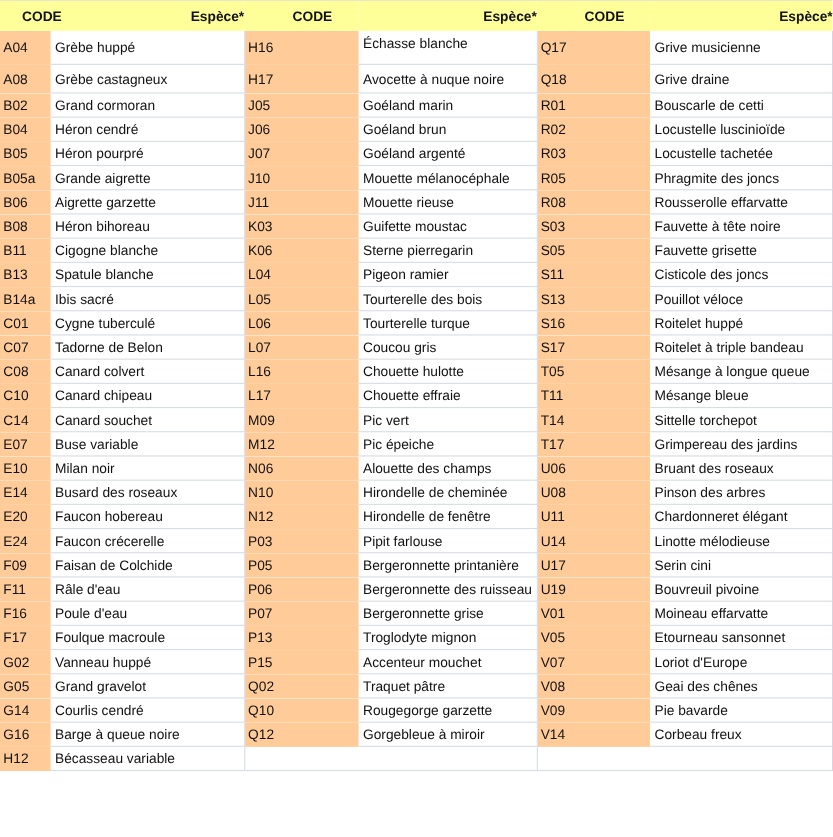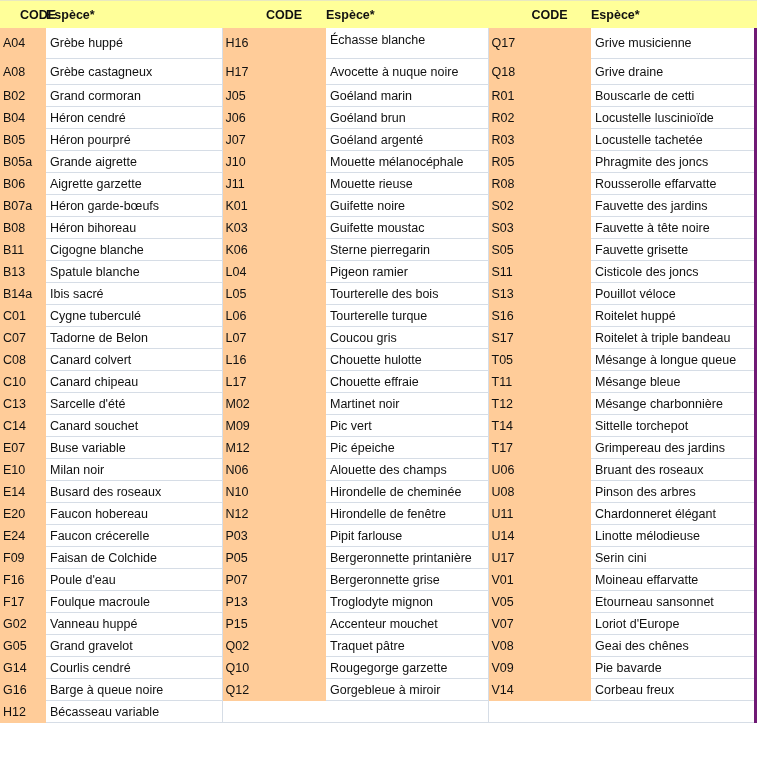--- a/index.html
+++ b/index.html
@@ -1,28 +1,28 @@
 <!DOCTYPE html>
 <html><head>
 <meta charset="utf-8">
 <style>
   html, body { margin: 0; padding: 0; background: #ffffff; }
   body { width: 757px; height: 761px; overflow: hidden; font-family: "Liberation Sans", sans-serif; font-size: 12.5px; color: #111; }
   table { border-collapse: collapse; table-layout: fixed; width: 757px; }
   col.c1 { width: 46px; } col.s1 { width: 176px; }
   col.c2 { width: 104px; } col.s2 { width: 162px; }
   col.c3 { width: 103px; } col.s3 { width: 166px; }
-  th { background: #ffff99; height: 27px; padding: 0; font-weight: bold; font-size: 12.5px; text-align: left; border-top: 1px solid #e8e8c0; }
+  th { background: #ffff99; height: 27px; padding: 0; font-weight: bold; font-size: 12.5px; text-align: right; border-top: 1px solid #e8e8c0; }
   th.code-h { text-align: left; padding-left: 20px; }
   th.code-h.mid { text-align: center; }
   td { height: 21px; padding: 0 0 0 4px; white-space: nowrap; overflow: hidden; border-bottom: 1px solid #d6dde6; vertical-align: middle; }
   td.code { background: #ffcc99; border-bottom: none; padding-left: 3px; }
   td.code.empty { background: #ffffff; border-bottom: 1px solid #d6dde6; }
   td.sp { background: #ffffff; border-right: 1px solid #d6dde6; }
-  td.sp:last-child { border-right: 6px solid #701a75; }
+  td.sp:last-child { border-right: 1px solid #701a75; }
   tr.tall td { height: 25px; }
   tr.tall td.sp.top { vertical-align: top; padding-top: 5px; margin-left: 40px; }
 </style>
 </head>
 <body>
 
 <table>
   <colgroup>
       <col class="c1">
       <col class="s1">
@@ -92,28 +92,20 @@
       </tr>
       <tr>
         <td class="code">B06</td>
         <td class="sp">Aigrette garzette</td>
         <td class="code">J11</td>
         <td class="sp">Mouette rieuse</td>
         <td class="code">R08</td>
         <td class="sp">Rousserolle effarvatte</td>
       </tr>
       <tr>
-        <td class="code">B07a</td>
-        <td class="sp">Héron garde-bœufs</td>
-        <td class="code">K01</td>
-        <td class="sp">Guifette noire</td>
-        <td class="code">S02</td>
-        <td class="sp">Fauvette des jardins</td>
-      </tr>
-      <tr>
         <td class="code">B08</td>
         <td class="sp">Héron bihoreau</td>
         <td class="code">K03</td>
         <td class="sp">Guifette moustac</td>
         <td class="code">S03</td>
         <td class="sp">Fauvette à tête noire</td>
       </tr>
       <tr>
         <td class="code">B11</td>
         <td class="sp">Cigogne blanche</td>
@@ -164,28 +156,20 @@
       </tr>
       <tr>
         <td class="code">C10</td>
         <td class="sp">Canard chipeau</td>
         <td class="code">L17</td>
         <td class="sp">Chouette effraie</td>
         <td class="code">T11</td>
         <td class="sp">Mésange bleue</td>
       </tr>
       <tr>
-        <td class="code">C13</td>
-        <td class="sp">Sarcelle d'été</td>
-        <td class="code">M02</td>
-        <td class="sp">Martinet noir</td>
-        <td class="code">T12</td>
-        <td class="sp">Mésange charbonnière</td>
-      </tr>
-      <tr>
         <td class="code">C14</td>
         <td class="sp">Canard souchet</td>
         <td class="code">M09</td>
         <td class="sp">Pic vert</td>
         <td class="code">T14</td>
         <td class="sp">Sittelle torchepot</td>
       </tr>
       <tr>
         <td class="code">E07</td>
         <td class="sp">Buse variable</td>
@@ -228,20 +212,28 @@
       </tr>
       <tr>
         <td class="code">F09</td>
         <td class="sp">Faisan de Colchide</td>
         <td class="code">P05</td>
         <td class="sp">Bergeronnette printanière</td>
         <td class="code">U17</td>
         <td class="sp">Serin cini</td>
       </tr>
       <tr>
+        <td class="code">F11</td>
+        <td class="sp">Râle d'eau</td>
+        <td class="code">P06</td>
+        <td class="sp">Bergeronnette des ruisseau</td>
+        <td class="code">U19</td>
+        <td class="sp">Bouvreuil pivoine</td>
+      </tr>
+      <tr>
         <td class="code">F16</td>
         <td class="sp">Poule d'eau</td>
         <td class="code">P07</td>
         <td class="sp">Bergeronnette grise</td>
         <td class="code">V01</td>
         <td class="sp">Moineau effarvatte</td>
       </tr>
       <tr>
         <td class="code">F17</td>
         <td class="sp">Foulque macroule</td>

